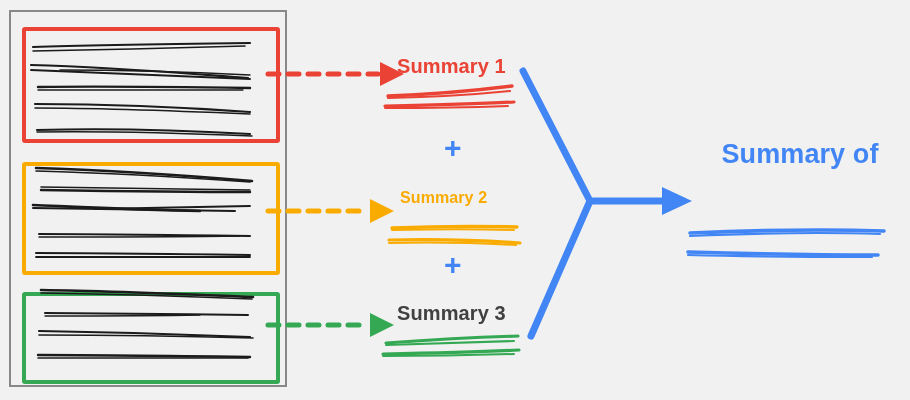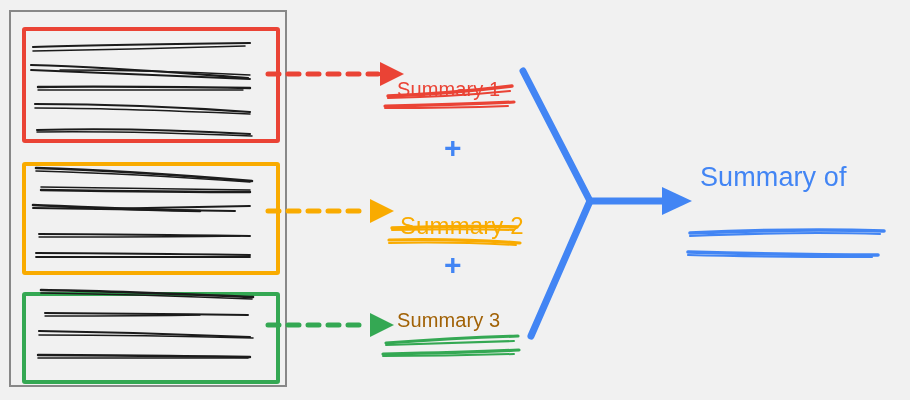--- a/index.html
+++ b/index.html
@@ -42,35 +42,35 @@
     border-radius: 3px;
     background: #f1f1f1;
   }
   .doc-group.red    { left: 11px;  top: 15px;  width: 258px; height: 116px; border: 4px solid #EA4335; }
   .doc-group.orange { left: 11px;  top: 150px; width: 258px; height: 113px; border: 4px solid #F9AB00; }
   .doc-group.green  { left: 11px;  top: 280px; width: 258px; height: 92px;  border: 4px solid #34A853; }
 
   .label {
     position: absolute;
     white-space: nowrap;
-    font-weight: 400;
+    font-weight: 700;
     letter-spacing: 0.1px;
     line-height: 1.05;
-    margin-top: 23px;
   }
   .label.s1 { left: 397px; top: 56px;  font-size: 20px; color: #EA4335; }
-  .label.s2 { left: 400px; top: 190px; font-size: 24px; color: #F9AB00; }
-  .label.s3 { left: 397px; top: 287px; font-size: 20px; color: #a16207; }
+  .label.s2 { left: 400px; top: 190px; font-size: 16px; color: #F9AB00; }
+  .label.s3 { left: 397px; top: 303px; font-size: 20px; color: #404040; }
 
   .label.final {
     left: 700px;
     top: 138px;
     width: 200px;
     font-size: 27px;
     color: #4285F4;
+    text-align: center;
     white-space: normal;
     line-height: 1.22;
   }
 
   .plus {
     position: absolute;
     color: #4285F4;
     font-size: 30px;
     font-weight: 700;
     line-height: 1;

